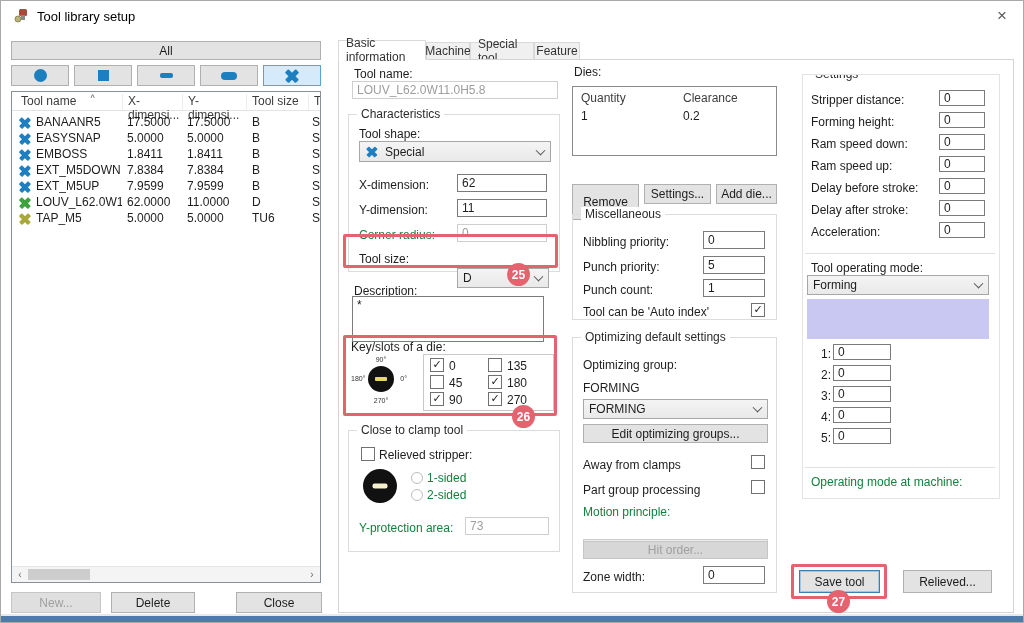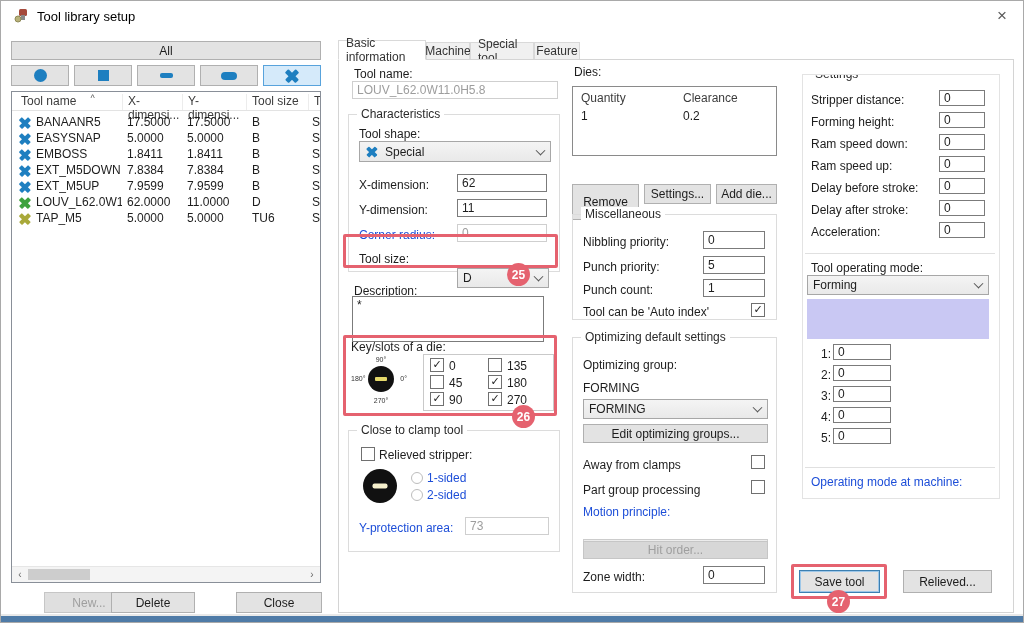--- a/index.html
+++ b/index.html
@@ -33,21 +33,21 @@
     transform:translateY(-70%) rotate(45deg); }
   .combo.dis { background:#ececec; color:#a0a0a0; border-color:#cccccc; }
   .combo.dis .chev { border-color:#b5b5b5; }
   .grp { position:absolute; border:1px solid #dcdcdc; }
   .glabel { position:absolute; top:-8px; left:8px; background:#fff; padding:0 4px; color:#2b2b2b; }
   .cb { width:14px; height:14px; border:1px solid #707070; background:#fff;
     display:inline-flex; align-items:center; justify-content:center; font-size:11px; color:#1a1a1a; }
   .cb.checked::after { content:"✓"; margin-top:-1px; }
   .radio { width:12px; height:12px; border:1px solid #bdbdbd; border-radius:50%; background:#fff; display:inline-block; }
   .lab { white-space:nowrap; }
-  .dim { color:#1d4ed8; }
+  .dim { color:#15803d; }
 
   
   .xic { position:relative; display:inline-block; width:13px; height:13px; flex:0 0 13px; }
   .xic::before,.xic::after { content:""; position:absolute; left:50%; top:50%;
     width:15px; height:4.6px; border-radius:1px; background:var(--c,#1e7fc0);
     transform:translate(-50%,-50%) rotate(45deg); }
   .xic::after { transform:translate(-50%,-50%) rotate(-45deg); }
   .xic.blue { --c:#1e7fc0; } .xic.green { --c:#3ea23e; } .xic.olive { --c:#a9a93a; }
 
   
@@ -208,21 +208,21 @@
         <span class="c c-ty">Special</span>
     </div>
 
     <div class="hscroll">
       <span class="hs-arrow" style="left:0;">‹</span>
       <span class="hs-arrow" style="right:0;">›</span>
       <span class="hs-thumb"></span>
     </div>
   </div>
 
-  <div class="btn disabled abs" style="left:2px;top:553px;width:90px;height:21px;margin-left:33px;">New...</div>
+  <div class="btn disabled abs" style="left:2px;top:553px;width:90px;height:21px;">New...</div>
   <div class="btn abs" style="left:102px;top:553px;width:84px;height:21px;">Delete</div>
   <div class="btn abs" style="left:227px;top:553px;width:86px;height:21px;">Close</div>
 </div>
 
 <div class="tab active" style="left:337px;width:88px;">Basic information</div>
 <div class="tab" style="left:425px;width:44px;">Machine</div>
 <div class="tab" style="left:469px;width:64px;">Special tool</div>
 <div class="tab" style="left:533px;width:46px;">Feature</div>
 
 <div class="content">

